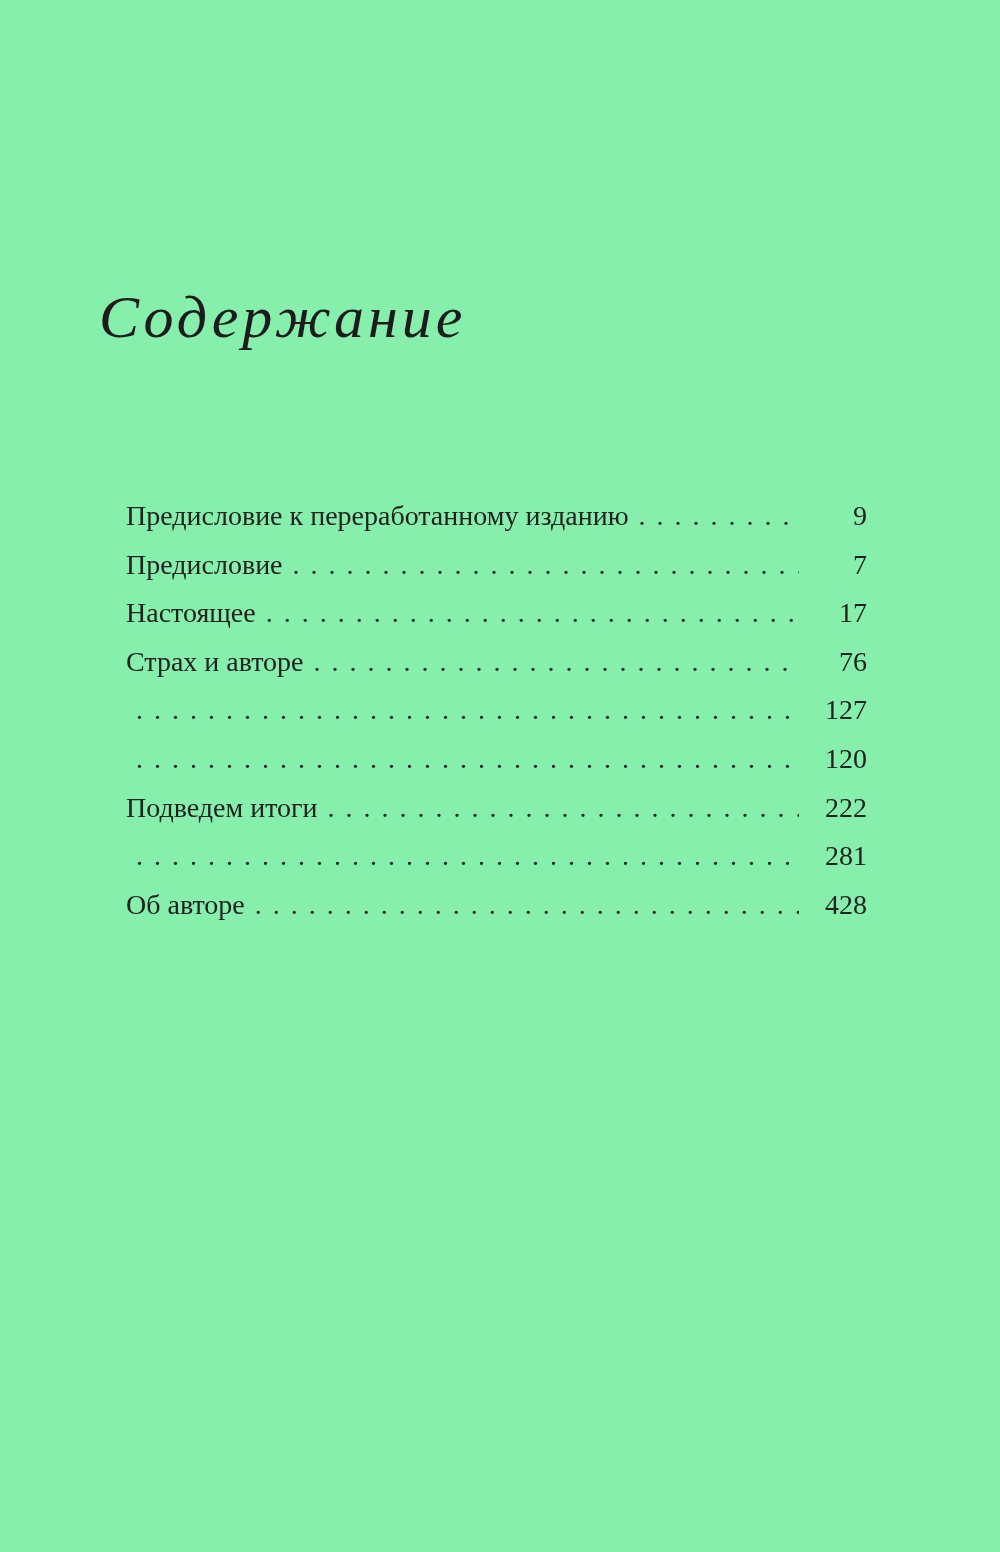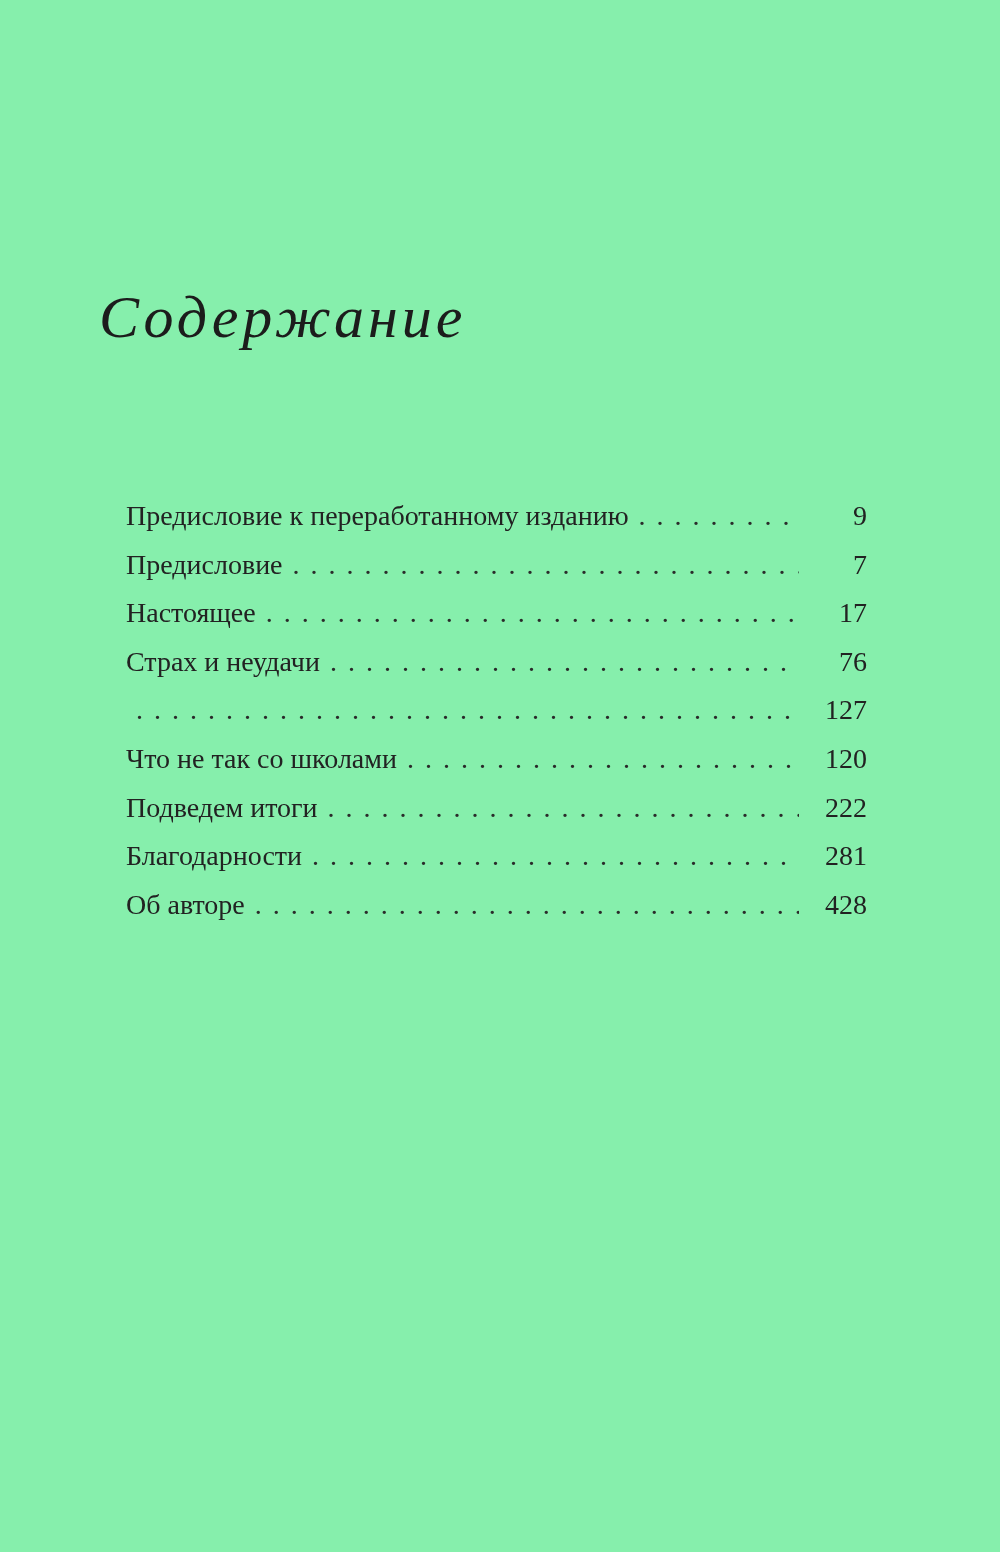--- a/index.html
+++ b/index.html
@@ -89,40 +89,38 @@
       <span class="toc-label">Предисловие</span>
       <span class="toc-leader"></span>
       <span class="toc-page">7</span>
     </div>
       <div class="toc-row">
       <span class="toc-label">Настоящее</span>
       <span class="toc-leader"></span>
       <span class="toc-page">17</span>
     </div>
       <div class="toc-row">
-      <span class="toc-label">Страх и неудачи</span>
+      <span class="toc-label">Страх и авторе</span>
       <span class="toc-leader"></span>
       <span class="toc-page">76</span>
     </div>
       <div class="toc-row">
       <span class="toc-leader"></span>
       <span class="toc-page">127</span>
     </div>
       <div class="toc-row">
-      <span class="toc-label">Что не так со школами</span>
       <span class="toc-leader"></span>
       <span class="toc-page">120</span>
     </div>
       <div class="toc-row">
       <span class="toc-label">Подведем итоги</span>
       <span class="toc-leader"></span>
       <span class="toc-page">222</span>
     </div>
       <div class="toc-row">
-      <span class="toc-label">Благодарности</span>
       <span class="toc-leader"></span>
       <span class="toc-page">281</span>
     </div>
       <div class="toc-row">
       <span class="toc-label">Об авторе</span>
       <span class="toc-leader"></span>
       <span class="toc-page">428</span>
     </div>
     </div>
 

